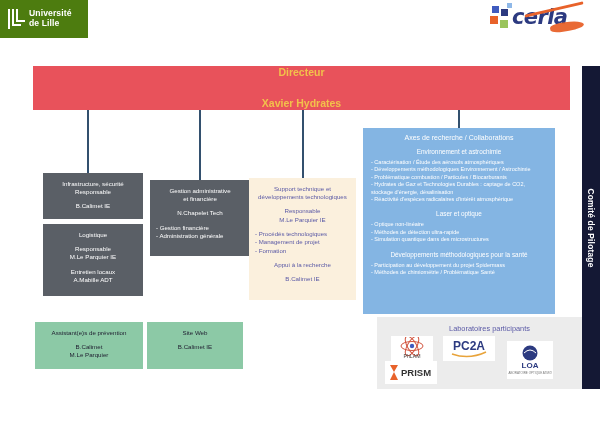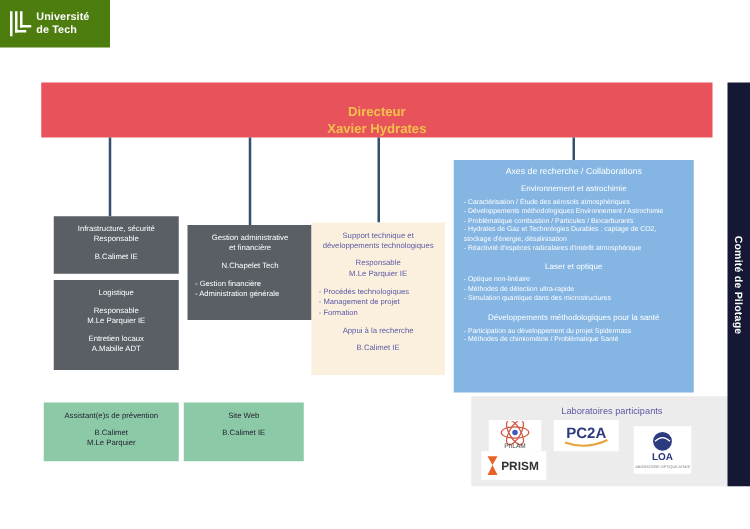--- a/index.html
+++ b/index.html
@@ -37,21 +37,21 @@
   }
   .cerla-stroke2{
     position:absolute;left:60px;top:20px;width:34px;height:9px;background:#e8622a;
     border-radius:40% 60% 50% 40%;transform:rotate(-9deg);opacity:.95;
   }
 
   
   .director{
     position:absolute;left:33px;top:66px;width:537px;height:44px;
     background:#e8525b;display:flex;flex-direction:column;
-    align-items:center;justify-content:flex-end;
+    align-items:center;justify-content:space-between;
   }
   .director div{color:#f2c14b;font-weight:700;font-size:10.5px;line-height:13px;}
 
   
   .conn{position:absolute;width:2px;background:#33506e;}
 
   
   .box{position:absolute;box-sizing:border-box;}
   .gray{background:#5a5f66;color:#fff;}
   .beige{background:#fbf0dd;color:#5b5aa6;}
@@ -94,24 +94,34 @@
   <div class="logo-udl">
     <div class="udl-mark">
       <i class="udl-b1"></i>
         <i class="udl-b2"></i>
         <i class="udl-b3"></i>
       <i class="udl-b4"></i>
         <i class="udl-b5"></i>
     </div>
     <div class="udl-txt">
       <div>Université</div>
-      <div>de Tech</div>
-    </div>
-  </div>
-
+      <div>de Lille</div>
+    </div>
+  </div>
+
+  <div class="logo-cerla">
+    <div class="cerla-sq" style="left:2px;top:4px;width:7px;height:7px;background:#3f5bbf;"></div>
+    <div class="cerla-sq" style="left:0px;top:14px;width:8px;height:8px;background:#e8622a;"></div>
+    <div class="cerla-sq" style="left:10px;top:18px;width:8px;height:8px;background:#9ac45c;"></div>
+    <div class="cerla-sq" style="left:11px;top:7px;width:7px;height:7px;background:#2c3a80;"></div>
+    <div class="cerla-sq" style="left:17px;top:1px;width:5px;height:5px;background:#8fb8e8;"></div>
+    <div class="cerla-word">cerla</div>
+    <div class="cerla-stroke"></div>
+    <div class="cerla-stroke2"></div>
+  </div>
 
   <div class="director">
     <div>Directeur</div>
     <div>Xavier Hydrates</div>
   </div>
 
   <div class="conn" style="left:87px;top:110px;height:63px;"></div>
   <div class="conn" style="left:199px;top:110px;height:70px;"></div>
   <div class="conn" style="left:302px;top:110px;height:68px;"></div>
   <div class="conn" style="left:458px;top:110px;height:20px;"></div>

